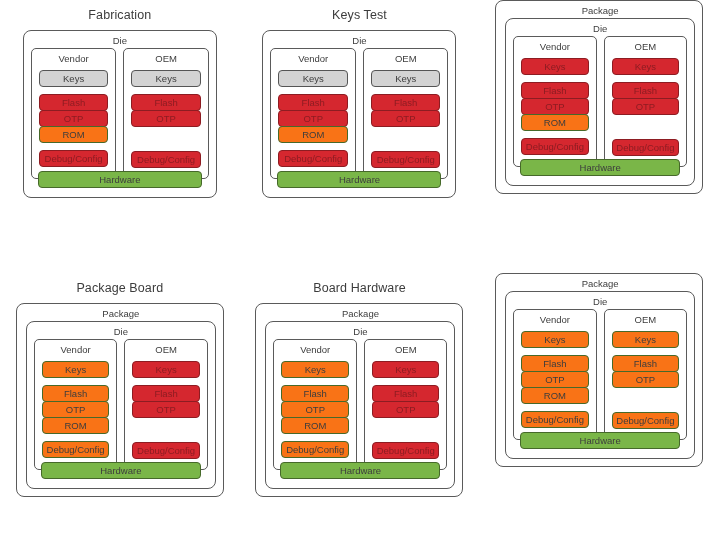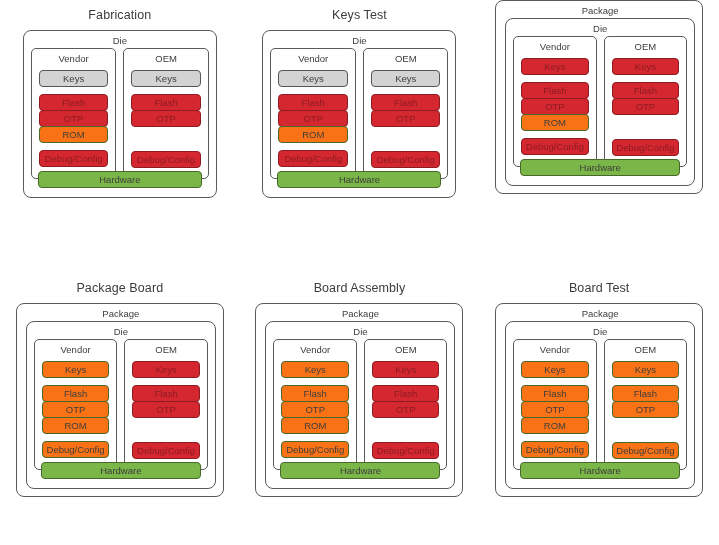--- a/index.html
+++ b/index.html
@@ -283,21 +283,21 @@
             </div>
           </div>
           <div class="hw-wrap">
             <div class="hw">Hardware</div>
           </div>
           <div class="die-pad-bottom"></div>
         </div>
       </div>
     </div>
     <div class="panel">
-      <div class="panel-title">Board Assembly</div>
+      <div class="panel-title">Board Hardware</div>
       <div class="box pkg">
         <div class="box-label">Package</div>
         <div class="box die">
           <div class="box-label">Die</div>
           <div class="die-inner">
             <div class="col">
               <div class="col-label">Vendor</div>
               <div class="blk c-green">Keys</div>
               <div class="stack">
                 <div class="blk c-green">Flash</div>
@@ -322,21 +322,20 @@
             </div>
           </div>
           <div class="hw-wrap">
             <div class="hw">Hardware</div>
           </div>
           <div class="die-pad-bottom"></div>
         </div>
       </div>
     </div>
     <div class="panel">
-      <div class="panel-title">Board Test</div>
       <div class="box pkg">
         <div class="box-label">Package</div>
         <div class="box die">
           <div class="box-label">Die</div>
           <div class="die-inner">
             <div class="col">
               <div class="col-label">Vendor</div>
               <div class="blk c-green">Keys</div>
               <div class="stack">
                 <div class="blk c-green">Flash</div>

